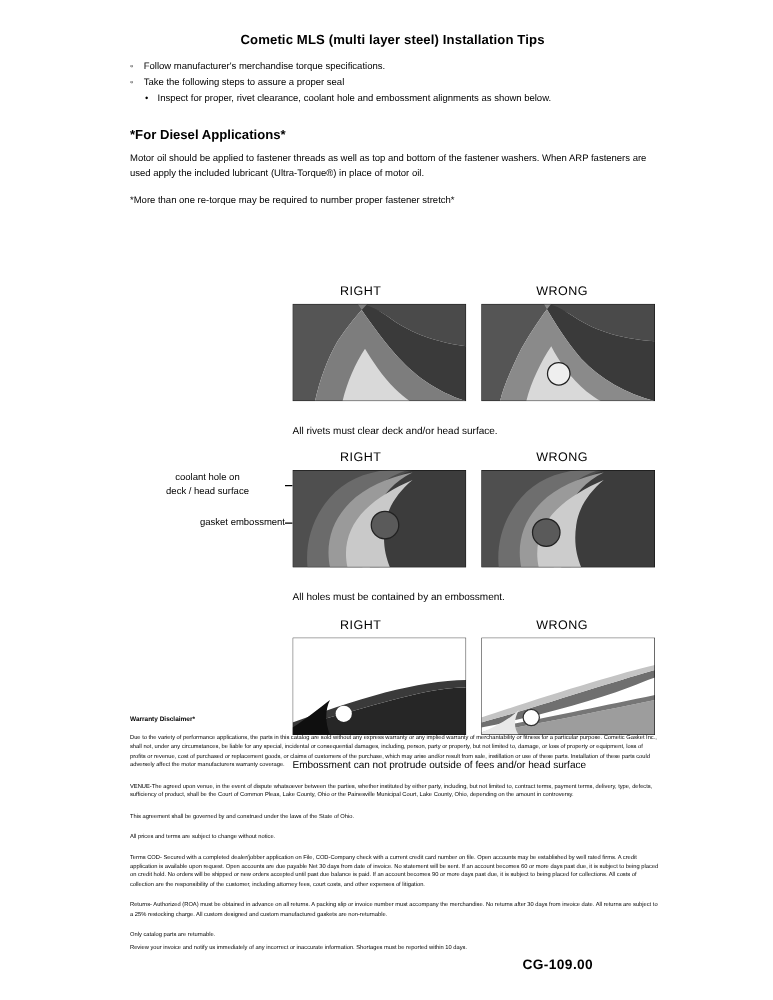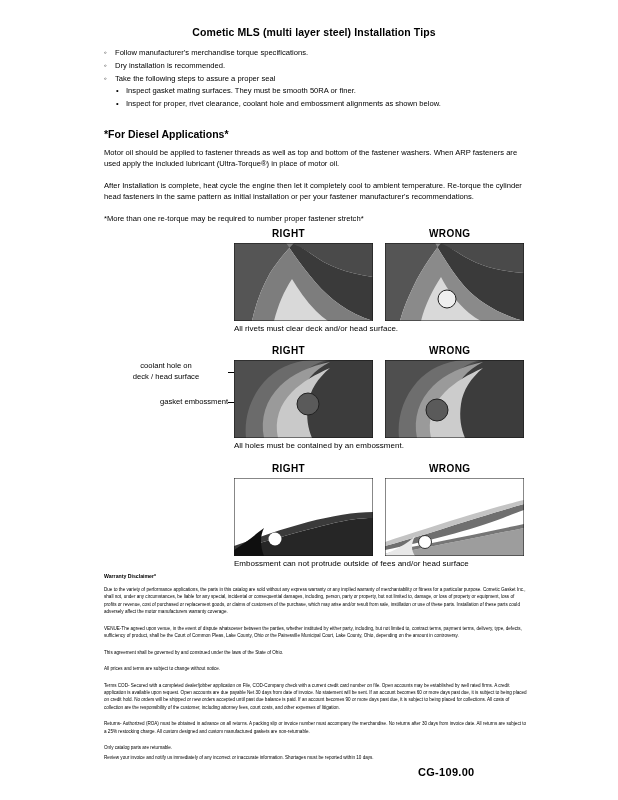--- a/index.html
+++ b/index.html
@@ -100,21 +100,21 @@
   }
   .hdrrow {
     position: relative;
     height: 15px;
     width: 290px;
     margin-left: 130px;
   }
   .hdr {
     position: absolute;
     font-size: 10px;
-    font-weight: bold;
+    font-weight: normal;
     letter-spacing: 0.4px;
   }
   .hdr.right { left: 38px; }
   .hdr.wrong { left: 195px; }
 
   .panels {
     position: relative;
     width: 290px;
     margin-left: 130px;
     height: 78px;
@@ -129,21 +129,21 @@
   }
   .panel.a { left: 0; }
   .panel.b { left: 151px; }
   .panel svg { display: block; }
 
   .caption {
     width: 290px;
     margin-left: 130px;
     font-size: 8px;
     line-height: 1.3;
-    padding-top: 3px;
+    padding-top: 19px;
   }
 
   
   .callouts {
     position: absolute;
     left: 0;
     top: 0;
     width: 130px;
     text-align: right;
     font-size: 7.6px;
@@ -186,34 +186,31 @@
 <body>
 
 <div class="page">
 
   <div class="content">
 
     <h1 class="title">Cometic MLS (multi layer steel) Installation Tips</h1>
 
     <ul class="bullets">
       <li><span>Follow manufacturer's merchandise torque specifications.</span></li>
-      <li><span>Dry installation is recommended.</span></li>
       <li>
         <span>Take the following steps to assure a proper seal</span>
         <ul class="subbullets">
-          <li><span>Inspect gasket mating surfaces.  They must be smooth 50RA or finer.</span></li>
           <li><span>Inspect for proper, rivet clearance, coolant hole and embossment alignments as shown below.</span></li>
         </ul>
       </li>
     </ul>
 
     <h2 class="subtitle">*For Diesel Applications*</h2>
 
     <p class="para">Motor oil should be applied to fastener threads as well as top and bottom of the fastener washers. When ARP fasteners are used apply the included lubricant (Ultra-Torque®) in place of motor oil.</p>
-    <p class="para">After Installation is complete, heat cycle the engine then let it completely cool to ambient temperature. Re-torque the cylinder head fasteners in the same pattern as initial installation or per your fastener manufacturer's recommendations.</p>
     <p class="para tight">*More than one re-torque may be required to number proper fastener stretch*</p>
   </div>
 
   <div class="figures">
 
     <div class="figrow">
       <div class="hdrrow">
         <span class="hdr right">RIGHT</span>
         <span class="hdr wrong">WRONG</span>
       </div>

